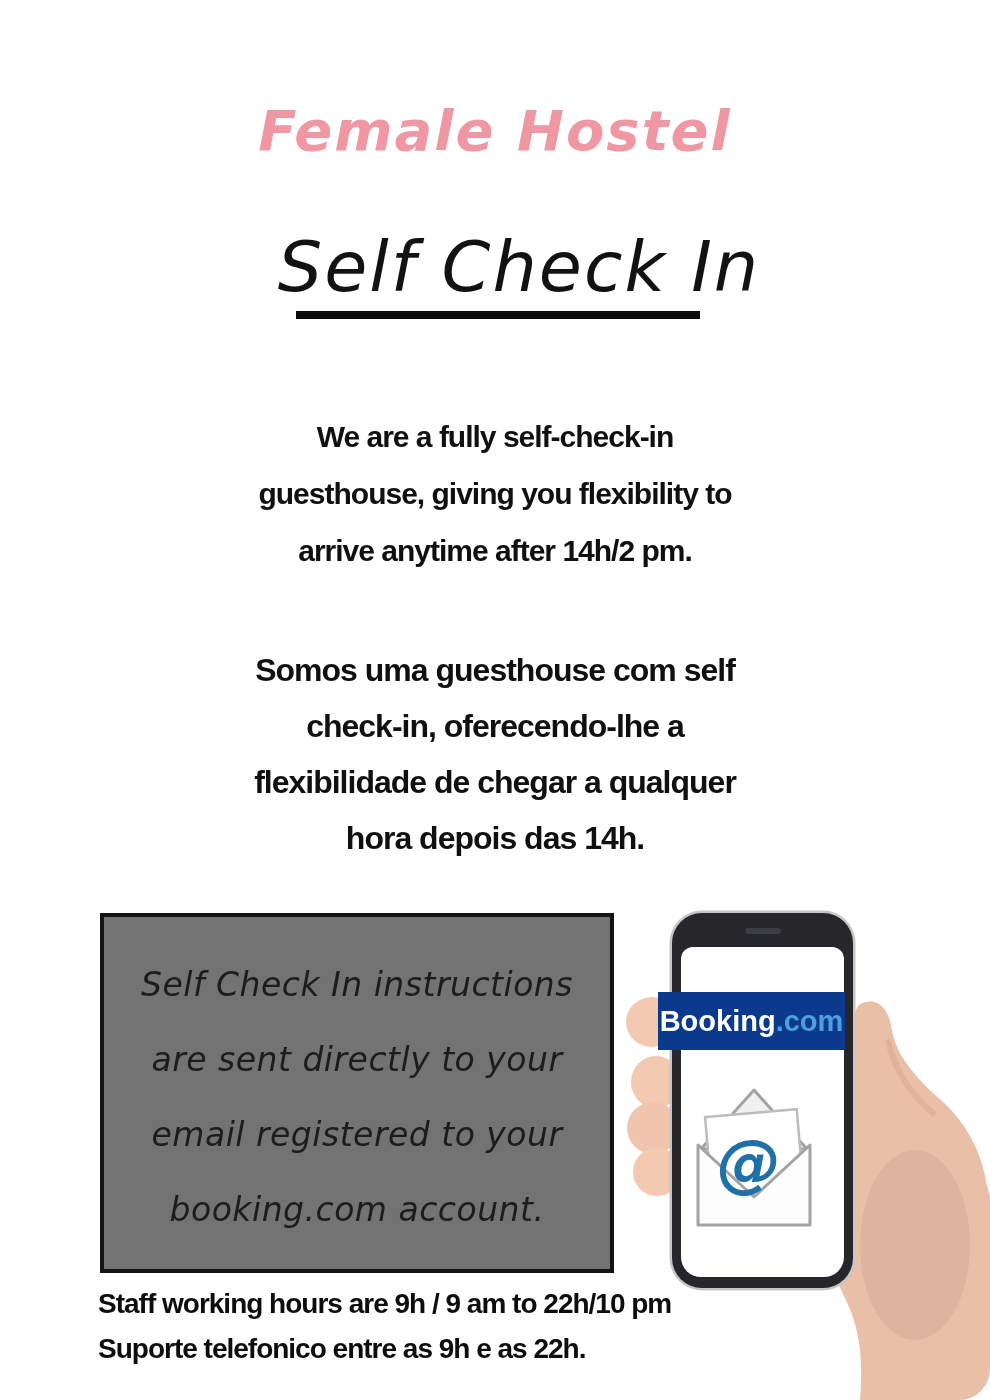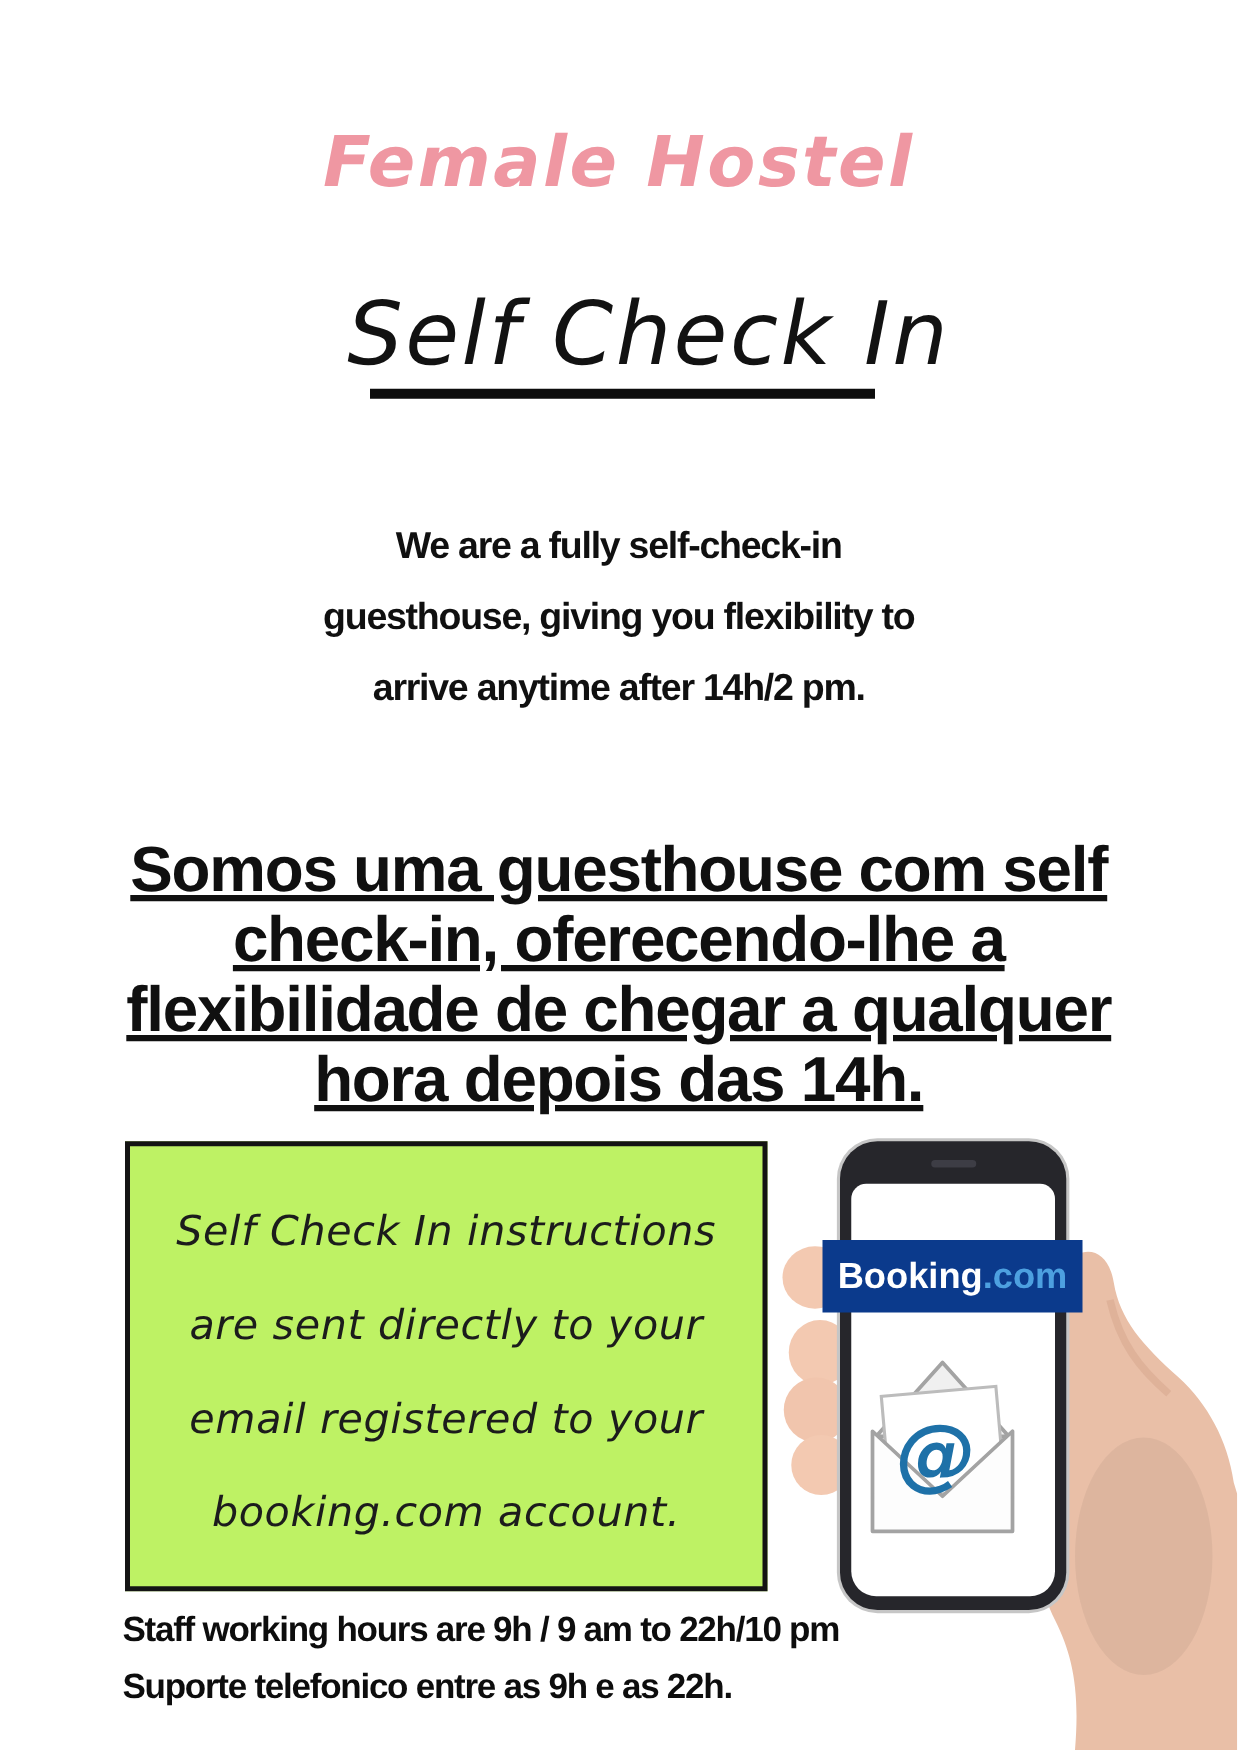--- a/index.html
+++ b/index.html
@@ -6,20 +6,21 @@
   html, body { background: #ffffff; }
   body { font-family: "Liberation Sans", sans-serif; }
 
   .canvas {
     position: relative;
     width: 990px;
     height: 1400px;
     background: #ffffff;
     overflow: hidden;
     margin: 0 auto;
+    border-radius: 31px;
   }
 
   .pre { white-space: pre-line; }
 
   
   .brand-title {
     position: absolute;
     top: 98px; left: 0; right: 0;
     text-align: center;
     font-family: "DejaVu Sans", sans-serif;
@@ -55,29 +56,29 @@
   
   .para {
     position: absolute;
     left: 0; right: 0;
     text-align: center;
     font-weight: 800;
     color: #101010;
     letter-spacing: -1px;
   }
   .para-en { top: 408px; font-size: 30px; line-height: 57px; }
-  .para-pt { top: 668px; font-size: 51px; line-height: 56px; text-decoration: underline; }
+  .para-pt { top: 642px; font-size: 32px; line-height: 56px; }
 
   
   .instructions-box {
     position: absolute;
     left: 100px; top: 913px;
     width: 514px; height: 360px;
     border: 4px solid #141414;
-    background: #bef264;
+    background: #737373;
   }
   .instructions-text {
     position: absolute;
     top: 30px; left: 0; right: 0;
     text-align: center;
     font-family: "DejaVu Sans", sans-serif;
     font-style: italic;
     font-weight: 400;
     font-size: 33px;
     line-height: 75px;
@@ -114,21 +115,21 @@
     top: 15px; left: 50%;
     transform: translateX(-50%);
     width: 36px; height: 6px;
     border-radius: 3px;
     background: #3d3d45;
   }
 
   .booking-banner {
     position: absolute;
     left: 658px; top: 992px;
-    width: 208px; height: 58px;
+    width: 187px; height: 58px;
     background: #0b3a8c;
     z-index: 3;
     display: flex;
     align-items: center;
     justify-content: center;
     font-weight: 700;
     font-size: 29px;
     letter-spacing: 0;
   }
   .booking-brand { color: #ffffff; }

